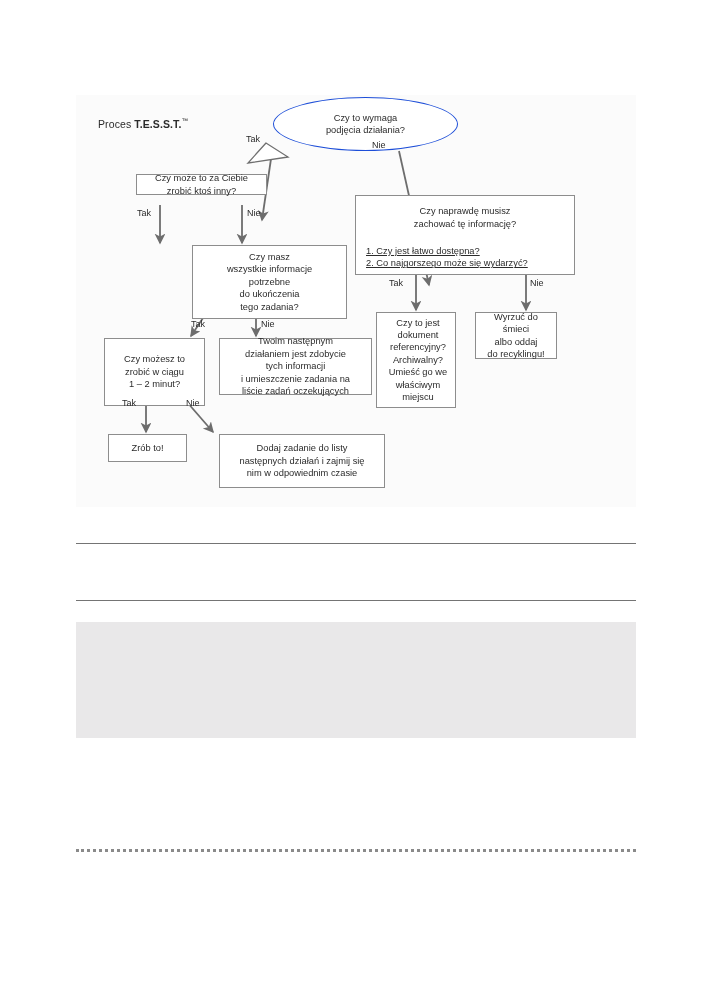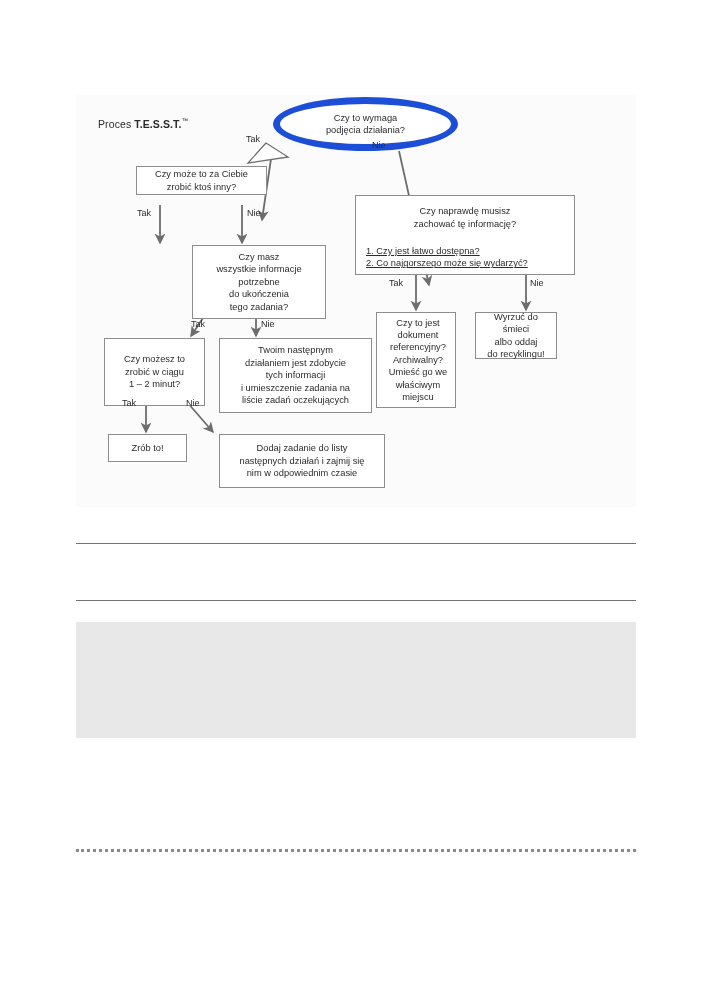--- a/index.html
+++ b/index.html
@@ -65,21 +65,21 @@
     font-size: 9.3px;
     line-height: 12.4px;
     color: #2b2b2b;
     padding: 2px 4px;
     white-space: pre-line;
   }
 
   .bubble {
     position: absolute;
     box-sizing: border-box;
-    border: 7px solid #1d4ed8;
+    border: 1px solid #1d4ed8;
     border-radius: 50%;
     background: #ffffff;
     display: flex;
     align-items: center;
     justify-content: center;
     text-align: center;
     font-size: 9.3px;
     line-height: 12.4px;
     color: #2b2b2b;
     white-space: pre-line;
@@ -179,35 +179,35 @@
       </g>
 
       <path d="M190,48 L172,68 L212,62 Z" fill="#ffffff" stroke="#6f6f6f" stroke-width="1.3"></path>
     </svg>
 
     <div class="fig-title"><span>Proces </span><b>T.E.S.S.T.</b><sup>™</sup></div>
 
     <div class="bubble" style="left:197px; top:2px; width:185px; height:54px;">Czy to wymaga
 podjęcia działania?</div>
 
-    <div class="node" style="left:60px; top:71px; width:131px; height:29px;">Czy może to za Ciebie
+    <div class="node" style="left:60px; top:79px; width:131px; height:21px;">Czy może to za Ciebie
 zrobić ktoś inny?</div>
 
 
-    <div class="node" style="left:116px; top:150px; width:134px; height:74px;">Czy masz
+    <div class="node" style="left:116px; top:150px; width:155px; height:74px;">Czy masz
 wszystkie informacje
 potrzebne
 do ukończenia
 tego zadania?</div>
 
     <div class="node" style="left:28px; top:243px; width:101px; height:68px;">Czy możesz to
 zrobić w ciągu
 1 – 2 minut?</div>
 
-    <div class="node" style="left:143px; top:243px; width:153px; height:75px;text-align:center;">Twoim następnym
+    <div class="node" style="left:143px; top:243px; width:153px; height:57px;text-align:center;">Twoim następnym
 działaniem jest zdobycie
 tych informacji
 i umieszczenie zadania na
 liście zadań oczekujących</div>
 
     <div class="node" style="left:32px; top:339px; width:79px; height:28px;">Zrób to!</div>
 
     <div class="node" style="left:131px; top:339px; width:166px; height:54px;margin-left:12px;">Dodaj zadanie do listy
 następnych działań i zajmij się
 nim w odpowiednim czasie</div>

